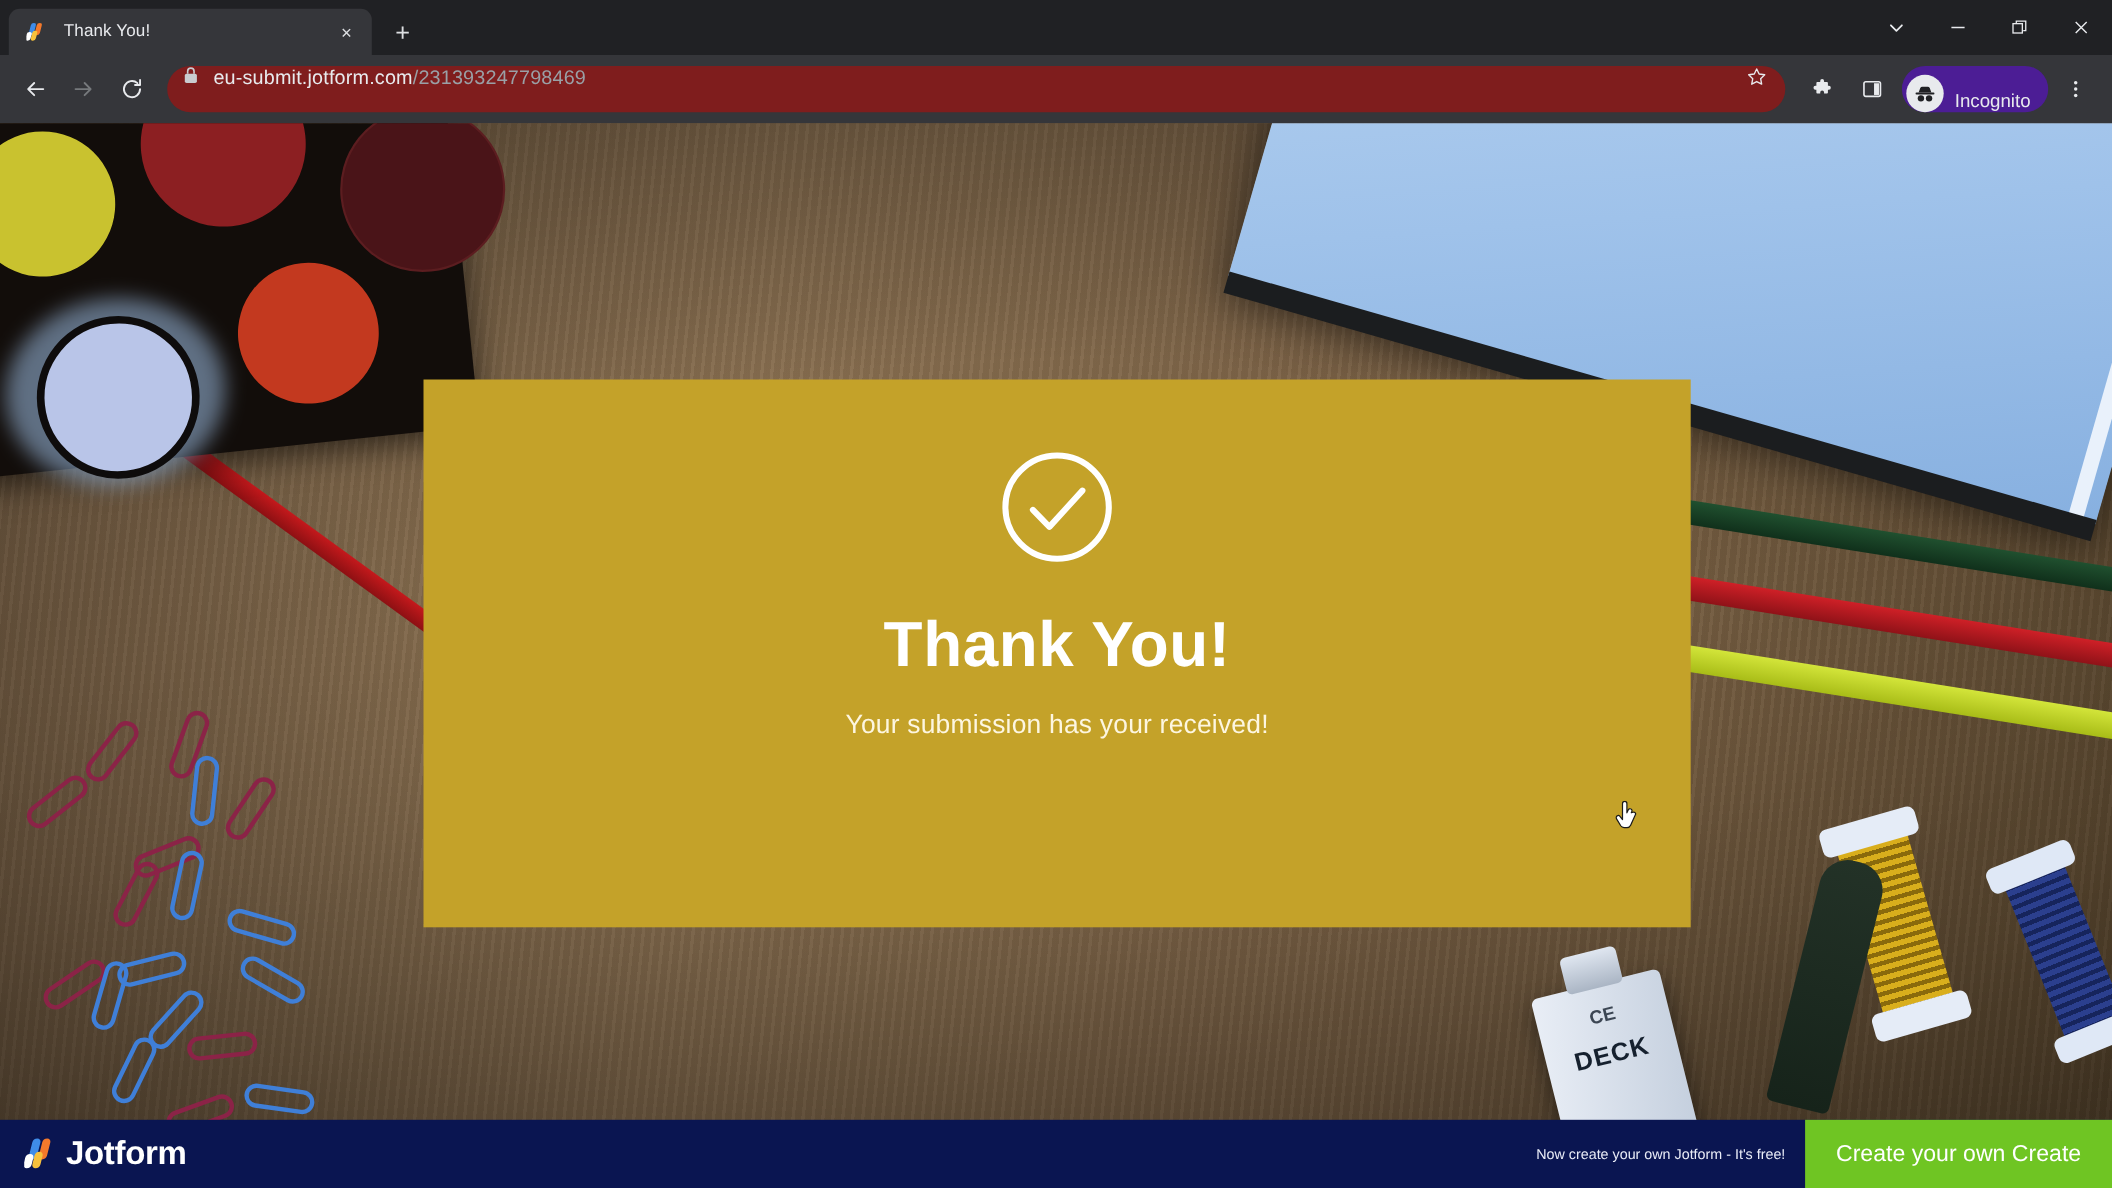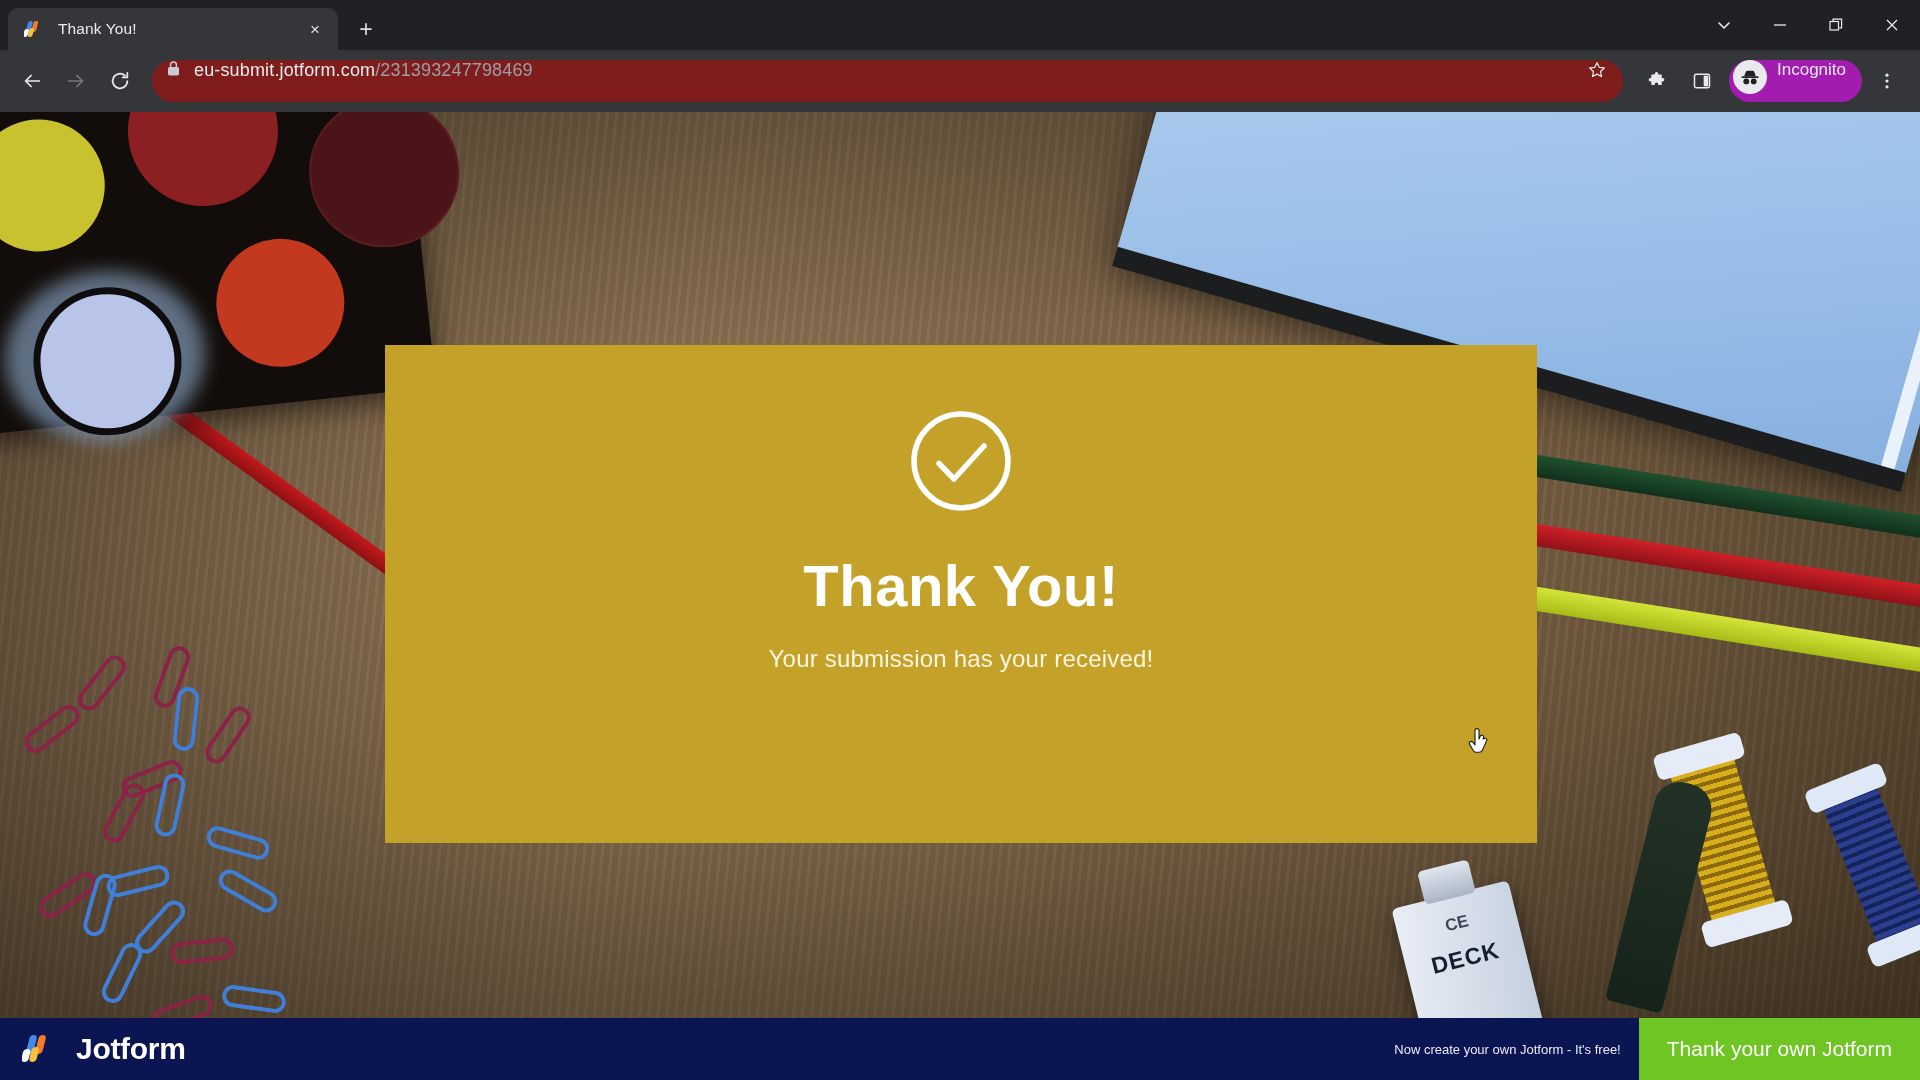--- a/index.html
+++ b/index.html
@@ -39,22 +39,22 @@
              display:flex; align-items:flex-start; padding:0 8px 0 0; margin:0 8px; min-width:0; }
   .lock { width:42px; flex:0 0 42px; display:flex; align-items:center; justify-content:center; }
   .urltext { flex:1; font-size:18px; color:#e8eaed; white-space:nowrap;
              overflow:hidden; text-overflow:ellipsis; letter-spacing:.15px; }
   .urltext .path { color:#9aa0a6; }
   .star { width:36px; flex:0 0 36px; display:flex; align-items:center; justify-content:center; }
 
   .tbicon { width:42px; height:42px; border-radius:50%; display:flex;
             align-items:center; justify-content:center; color:#e8eaed; flex:0 0 42px; }
 
-  .incognito-chip { height:42px; background:#a21caf; border-radius:21px; display:flex;
-                    align-items:flex-start; padding:0 16px 0 4px; gap:10px; margin-left:2px; }
+  .incognito-chip { height:42px; background:#4c1d95; border-radius:21px; display:flex;
+                    align-items:flex-end; padding:0 16px 0 4px; gap:10px; margin-left:2px; }
   .incog-avatar { width:34px; height:34px; border-radius:50%; background:#e8eaed;
                   display:flex; align-items:center; justify-content:center; flex:0 0 34px; }
   .incog-label { color:#e8eaed; font-size:17px; white-space:nowrap; }
 
   
   .viewport { position:absolute; left:0; top:112px; width:1920px; height:968px;
               overflow:hidden; background:#5b4a37; }
 
   
   .photo { position:absolute; inset:0;
@@ -165,21 +165,21 @@
                 letter-spacing:.5px; line-height:1; }
   .card-sub { margin-top:30px; color:#fdf6e0; font-size:24px; letter-spacing:.2px; }
 
   
   .cursor { position:absolute; left:1468px; top:616px; width:22px; height:26px; }
 
   
   .jfbar { position:absolute; left:0; bottom:0; width:1920px; height:62px;
            background:#0a1551; display:flex; align-items:center;
            padding-left:22px; padding-right:0; }
-  .jf-logo { display:flex; align-items:center; gap:20px; }
+  .jf-logo { display:flex; align-items:center; gap:4px; }
   .jf-mark { width:34px; height:34px; position:relative; }
   .jf-name { color:#ffffff; font-size:30px; font-weight:bold; letter-spacing:-.3px; }
   .jf-right { margin-left:auto; display:flex; align-items:center; }
   .jf-promo { color:#e9ecf7; font-size:13px; margin-right:18px; white-space:nowrap; }
   .jf-cta { background:#6fc523; color:#ffffff; font-size:21px; height:62px;
             display:flex; align-items:center; padding:0 28px; white-space:nowrap; }
 </style>
 </head>
 <body>
 
@@ -397,18 +397,18 @@
               <rect x="18" y="3" width="7.4" height="19" rx="3.7" fill="#f4792b"></rect>
               <rect x="14" y="15" width="7.4" height="15" rx="3.7" fill="#f7c13c"></rect>
               <rect x="6" y="17" width="7.4" height="13" rx="3.7" fill="#ffffff"></rect>
             </g>
           </svg>
         </span>
         <span class="jf-name">Jotform</span>
       </div>
       <div class="jf-right">
         <span class="jf-promo">Now create your own Jotform - It's free!</span>
-        <a class="jf-cta">Thank your own Jotform</a>
+        <a class="jf-cta">Create your own Create</a>
       </div>
     </div>
 
   </div>
 </div>
 
 </body></html>

